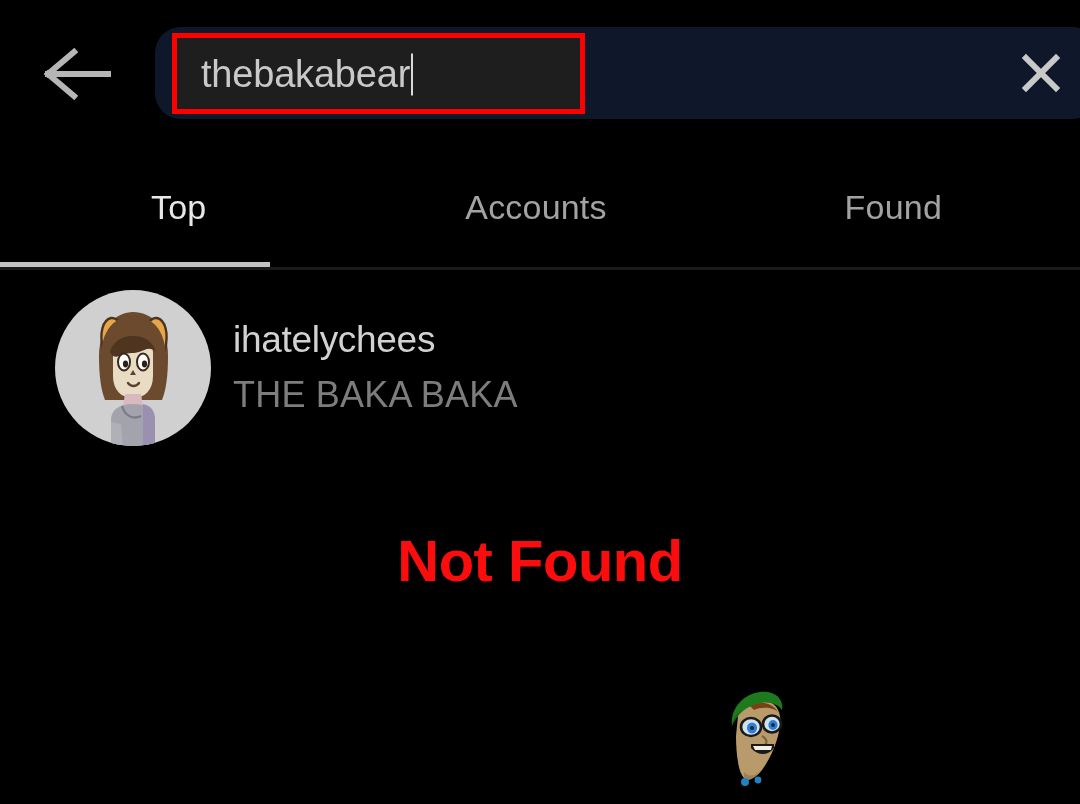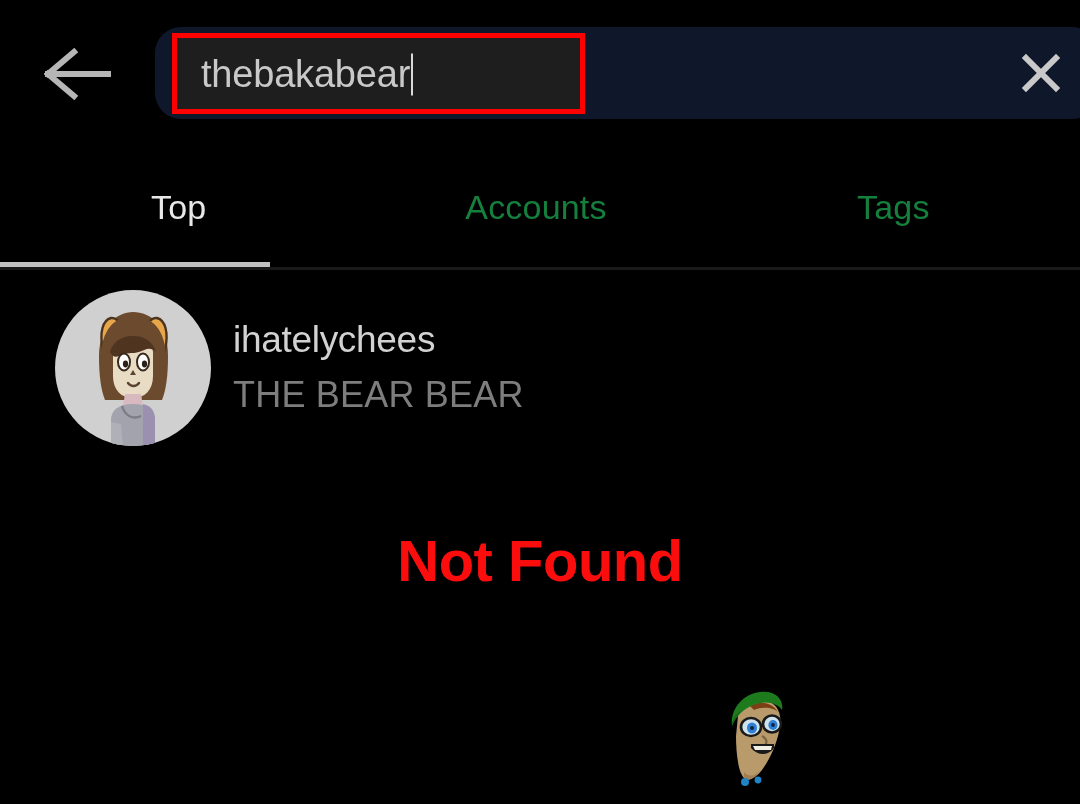--- a/index.html
+++ b/index.html
@@ -99,21 +99,21 @@
     flex: 1 1 0;
     position: relative;
     display: flex;
     align-items: flex-start;
     justify-content: center;
     padding-top: 28px;
     cursor: pointer;
   }
   .tab-label {
     font-size: 34px;
-    color: #15803d;
+    color: #a3a3a3;
     font-weight: 400;
     letter-spacing: 0.2px;
   }
   .tab.active .tab-label {
     color: #e8e8e8;
   }
   #tab-underline {
     position: absolute;
     left: 0;
     top: 262px;
@@ -230,21 +230,21 @@
   </div>
 
   <div id="tabs">
     <div class="tab active">
       <span class="tab-label">Top</span>
     </div>
     <div class="tab">
       <span class="tab-label">Accounts</span>
     </div>
     <div class="tab">
-      <span class="tab-label">Tags</span>
+      <span class="tab-label">Found</span>
     </div>
   </div>
   <div id="tab-underline"></div>
   <div id="tab-divider"></div>
 
   <div id="result-row">
 
     <div id="avatar">
       <svg width="156" height="156" viewBox="0 0 156 156" aria-hidden="true">
 
@@ -284,21 +284,21 @@
         <path d="M56 156 L56 130 C56 120 64 114 78 114 C92 114 100 120 100 130
                  L100 156 Z" fill="#a3a3ad"></path>
         <path d="M88 114 C97 116 100 122 100 130 L100 156 L88 156 Z" fill="#9b90b0"></path>
         <path d="M67 116 C70 126 78 130 86 126" stroke="#7c7c88" stroke-width="2.4" fill="none"></path>
         <path d="M56 132 L56 156 L68 156 L66 134 Z" fill="#b0b0b8"></path>
       </svg>
     </div>
 
     <div id="result-text">
       <div id="result-username">ihatelychees</div>
-      <div id="result-fullname">THE BEAR BEAR</div>
+      <div id="result-fullname">THE BAKA BAKA</div>
     </div>
 
   </div>
 
   <div id="not-found-label">Not Found</div>
 
   <div id="cursor-face">
     <svg width="76" height="112" viewBox="0 0 76 112" aria-hidden="true">
 
       <path d="M20 34 C22 22 34 16 46 18 C58 20 64 30 62 44

